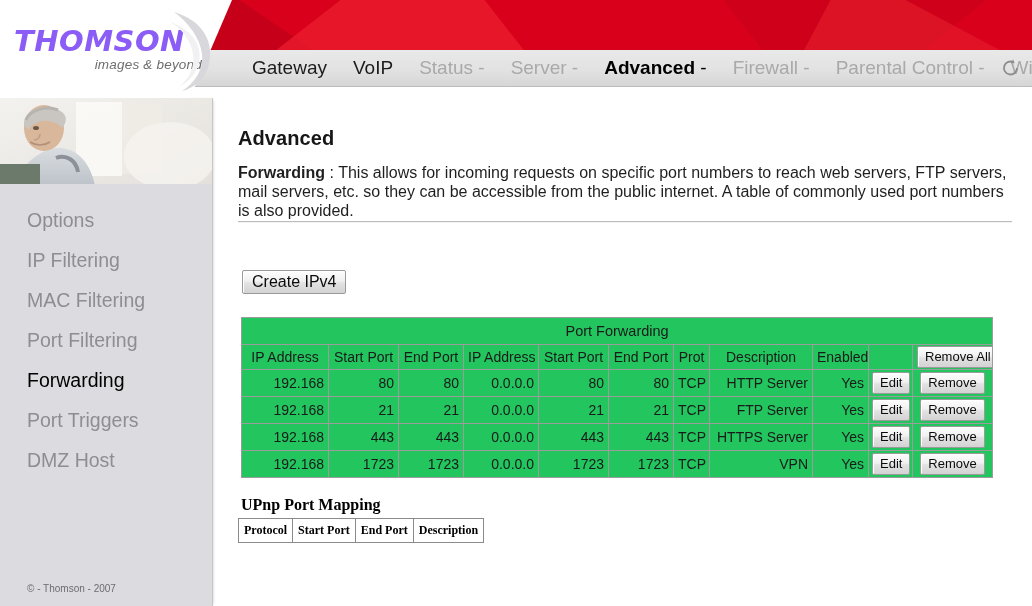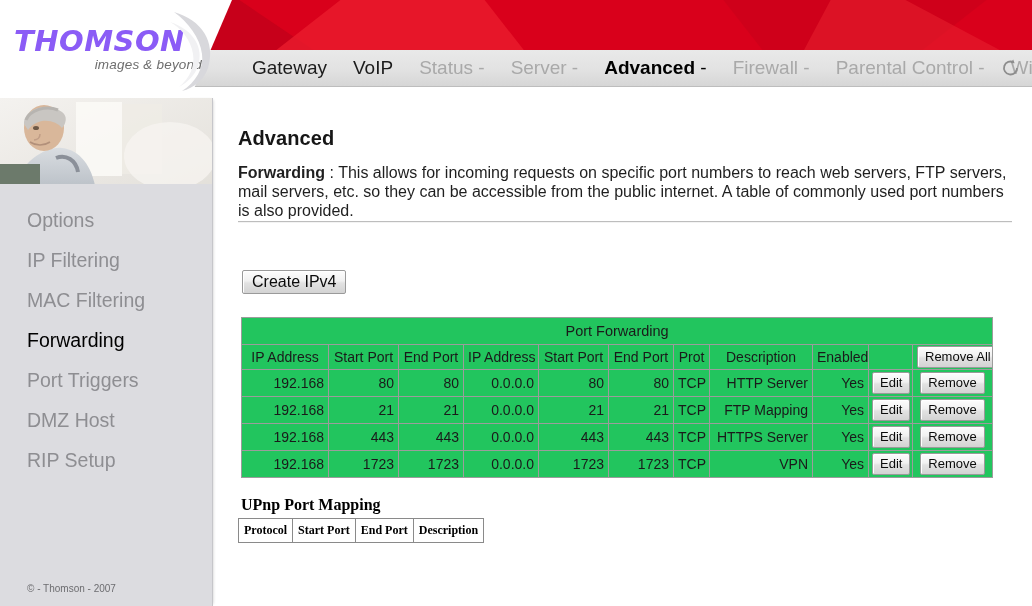--- a/index.html
+++ b/index.html
@@ -356,24 +356,24 @@
         <path d="M40 36 C40 40, 37 42, 34 42" fill="none" stroke="#c09d86" stroke-width="1.6"></path>
         <rect x="0" y="66" width="40" height="26" fill="#6c7a6b"></rect>
         <path d="M56 60 C66 56, 76 62, 78 74" fill="none" stroke="#8b9099" stroke-width="4"></path>
         <rect x="0" y="86" width="212" height="6" fill="#dcdce0"></rect>
       </svg>
     </div>
     <div class="side-nav" id="sidelist">
         <div class="side-item"><span>Options</span></div>
         <div class="side-item"><span>IP Filtering</span></div>
         <div class="side-item"><span>MAC Filtering</span></div>
+        <div class="side-item"><span>Port Filtering</span></div>
         <div class="side-item active"><span>Forwarding</span></div>
         <div class="side-item"><span>Port Triggers</span></div>
         <div class="side-item"><span>DMZ Host</span></div>
-        <div class="side-item"><span>RIP Setup</span></div>
       </div>
     <div class="side-footer">© - Thomson - 2007</div>
   </div>
 
   <div class="main">
 
     <div class="page-title">Advanced</div>
 
     <div class="intro">
       <b>Forwarding</b><span> :  </span><span>This allows for incoming requests on specific port numbers to reach web servers, FTP servers, mail servers, etc. so they can be accessible from the public internet. A table of commonly used port numbers is also provided.</span>
@@ -433,21 +433,21 @@
           <td class="btncell"><button class="btn small">Remove</button></td>
         </tr>
         <tr class="data-row">
           <td>192.168</td>
           <td>21</td>
           <td>21</td>
           <td>0.0.0.0</td>
           <td>21</td>
           <td>21</td>
           <td>TCP</td>
-          <td>FTP Mapping</td>
+          <td>FTP Server</td>
           <td>Yes</td>
           <td class="btncell"><button class="btn small">Edit</button></td>
           <td class="btncell"><button class="btn small">Remove</button></td>
         </tr>
         <tr class="data-row">
           <td>192.168</td>
           <td>443</td>
           <td>443</td>
           <td>0.0.0.0</td>
           <td>443</td>

